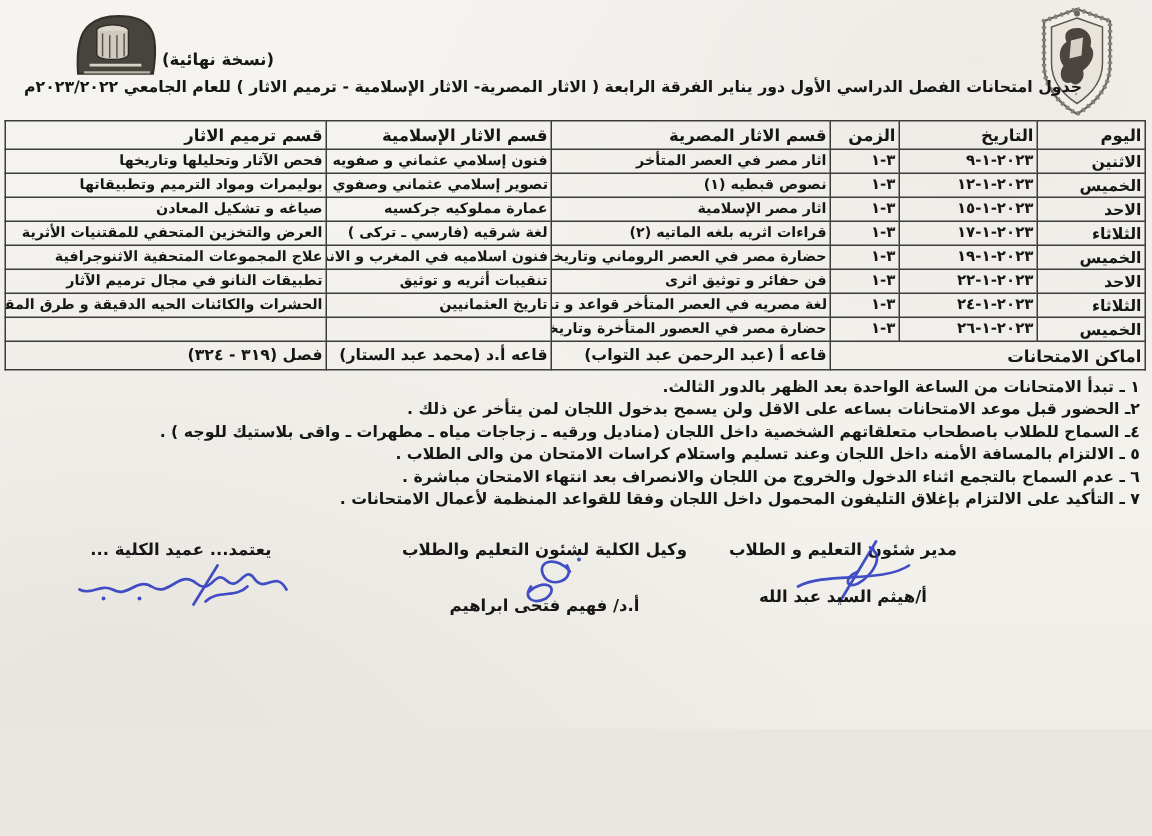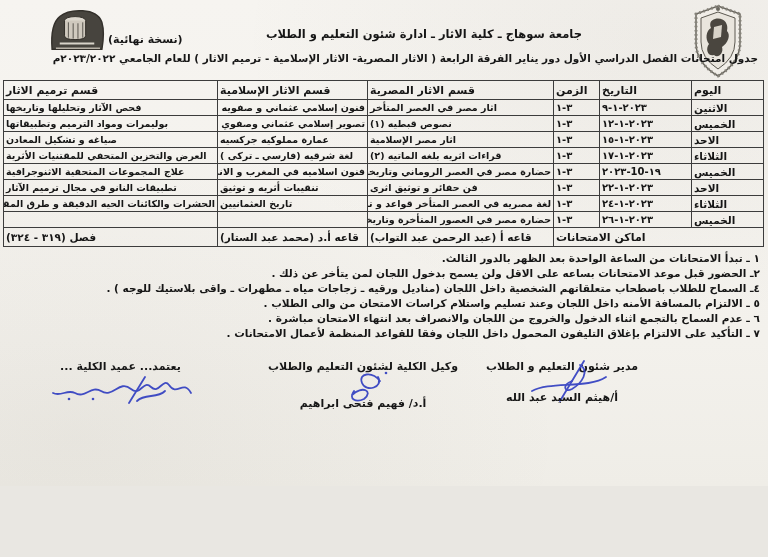--- a/index.html
+++ b/index.html
@@ -22,32 +22,32 @@
   .stamp{position:absolute;top:7px;left:46px;width:62px;height:46px;}
   .final-label{
     position:absolute;top:33px;left:108px;
     font-size:11px;font-weight:700;white-space:nowrap;
   }
   .title1{
     position:absolute;top:27px;left:100px;right:20px;
     text-align:center;font-size:11.5px;font-weight:700;white-space:nowrap;
   }
   .title2{
-    position:absolute;top:52px;left:5px;right:10px;
-    text-align:right;font-size:10.5px;font-weight:700;white-space:nowrap;
+    position:absolute;top:52px;left:16px;right:10px;
+    text-align:left;font-size:10.5px;font-weight:700;white-space:nowrap;
   }
   
   table.exam{
     position:absolute;top:80px;right:4px;
     width:760px;border-collapse:collapse;table-layout:fixed;
     font-size:10px;
   }
   table.exam th,table.exam td{
     border:1px solid #3c3c3c;
-    padding:0 2px;text-align:left;vertical-align:middle;
+    padding:0 2px;text-align:right;vertical-align:middle;
     overflow:hidden;white-space:nowrap;
   }
   table.exam th{height:18px;font-size:11px;font-weight:700;}
   table.exam td{height:15px;}
   td.day{font-weight:700;font-size:10.5px;}
   td.num{direction:ltr;unicode-bidi:isolate;font-size:10px;font-weight:700;}
   td.subj{font-size:9.5px;font-weight:600;}
   tr.places td{height:18px;font-weight:700;font-size:10.5px;}
   tr.places td.label{font-size:11px;}
   
@@ -83,21 +83,20 @@
     <path d="M6 44 Q4 18 14 10 Q22 3 38 4 Q54 5 58 16 Q61 26 58 44 Z" fill="#47443e" stroke="#33302b" stroke-width="1.5"></path>
     <ellipse cx="30" cy="14" rx="11" ry="4" fill="#ddd8cf" stroke="#2f2c27"></ellipse>
     <path d="M19 14 V30 Q19 34 30 34 Q41 34 41 30 V14" fill="#cfc9be" stroke="#2f2c27"></path>
     <path d="M23 16 V32 M28 17 V33 M33 17 V33 M38 16 V32" stroke="#55514a" stroke-width="1" fill="none"></path>
     <path d="M14 38 H50" stroke="#d8d3c9" stroke-width="2"></path>
     <path d="M10 43 H56" stroke="#b8b2a7" stroke-width="1.5"></path>
   </svg>
 
   <div class="final-label">(نسخة نهائية)</div>
 
-  <div class="title1">جامعة سوهاج ـ كلية الاثار ـ ادارة شئون التعليم و الطلاب</div>
   <div class="title2">جدول امتحانات الفصل الدراسي الأول دور يناير الفرقة الرابعة ( الاثار المصرية- الاثار الإسلامية - ترميم الاثار ) للعام الجامعي ٢٠٢٣/٢٠٢٢م</div>
 
   <table class="exam">
     <colgroup>
       <col style="width:72px">
         <col style="width:92px">
         <col style="width:46px">
       <col style="width:186px">
         <col style="width:150px">
         <col style="width:214px">
@@ -140,21 +139,21 @@
       <tr>
         <td class="day">الثلاثاء</td>
         <td class="num">٢٠٢٣-١-١٧</td>
         <td class="num">٣-١</td>
         <td class="subj">قراءات اثريه بلغه الماتيه (٢)</td>
         <td class="subj">لغة شرقيه (فارسي ـ تركى )</td>
         <td class="subj">العرض والتخزين المتحفي للمقتنيات الأثرية</td>
       </tr>
       <tr>
         <td class="day">الخميس</td>
-        <td class="num">٢٠٢٣-10-١٩</td>
+        <td class="num">٢٠٢٣-١-١٩</td>
         <td class="num">٣-١</td>
         <td class="subj">حضارة مصر في العصر الروماني وتاريخها</td>
         <td class="subj">فنون اسلاميه في المغرب و الاندلس</td>
         <td class="subj">علاج المجموعات المتحفية الاثنوجرافية</td>
       </tr>
       <tr>
         <td class="day">الاحد</td>
         <td class="num">٢٠٢٣-١-٢٢</td>
         <td class="num">٣-١</td>
         <td class="subj">فن حفائر و توثيق اثرى</td>

